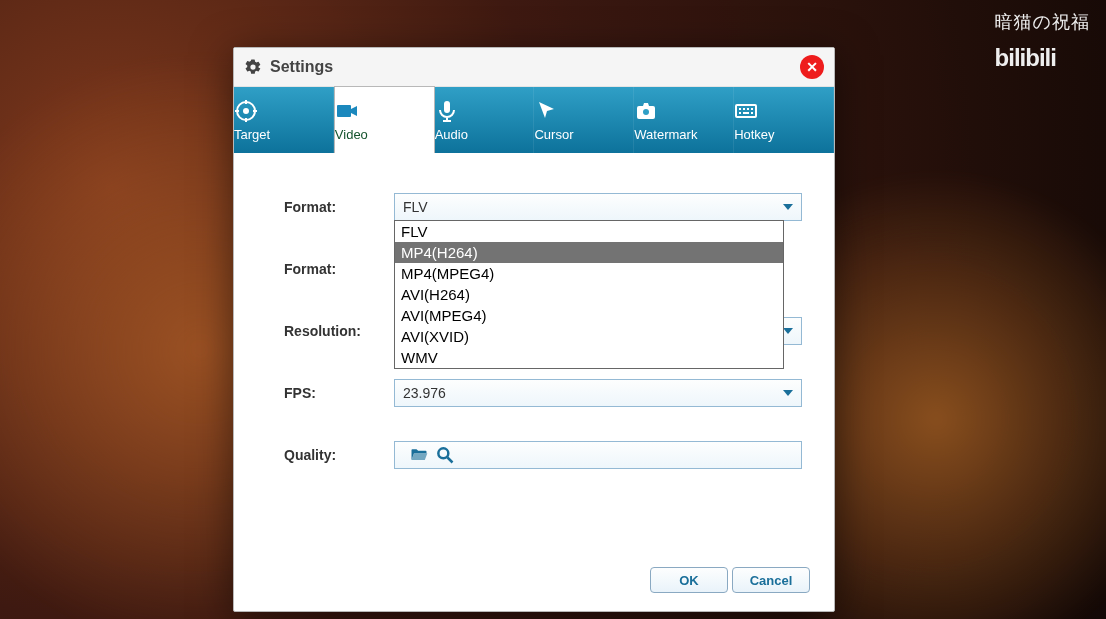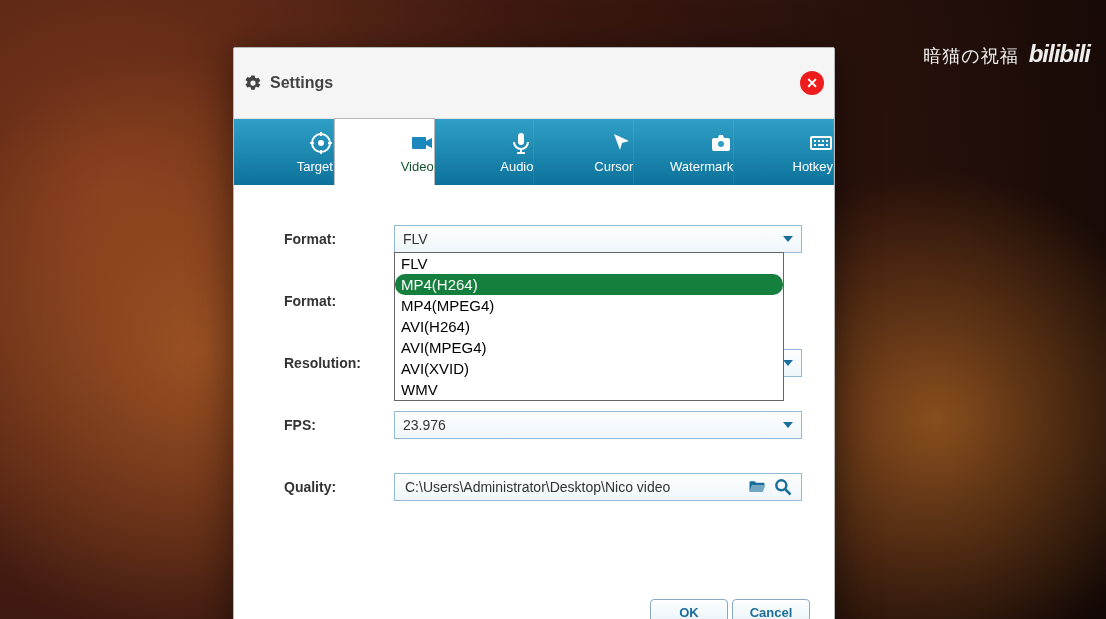--- a/index.html
+++ b/index.html
@@ -51,41 +51,42 @@
   }
   .topright {
     position: absolute;
     top: 10px;
     right: 16px;
     z-index: 1;
     color: #eee;
     display: flex;
     align-items: baseline;
     gap: 10px;
+    flex-direction: column;
   }
   .topright .credit { font-size: 18px; letter-spacing: 1px; }
-  .topright .bili { font-size: 24px; font-weight: bold; font-style: italic; letter-spacing: -1px; margin-top: 30px;}
+  .topright .bili { font-size: 24px; font-weight: bold; letter-spacing: -1px;}
   
   .dialog {
     position: absolute;
     left: 233px;
     top: 47px;
     width: 600px;
     background: #fff;
     border: 1px solid #b8b8b8;
     border-radius: 2px;
     box-shadow: 0 8px 40px rgba(0,0,0,.5);
     z-index: 10;
   }
   .titlebar {
     height: 38px;
     background: #f5f5f5;
     display: flex;
     align-items: center;
-    padding: 16px 10px;
+    padding: 0 10px;
     border-bottom: 1px solid #e4e4e4;
   }
   .titlebar .title {
     font-size: 16px;
     color: #444;
     font-weight: 600;
   }
   .titlebar .gear {
     width: 18px; height: 18px; margin-right: 8px;
     color: #444;
@@ -104,21 +105,21 @@
   }
   .tabs {
     display: flex;
     background: linear-gradient(#2f9fc6, #0d729b);
     height: 66px;
   }
   .tab {
     flex: 1 1 0;
     display: flex;
     flex-direction: column;
-    align-items: flex-end;
+    align-items: flex-start;
     justify-content: center;
     gap: 4px;
     color: #fff;
     font-size: 13px;
     cursor: pointer;
     border-right: 1px solid rgba(255,255,255,.08);
   }
   .tab svg { width: 24px; height: 24px; fill: #fff; }
   .tab.active {
     background: #fff;
@@ -192,23 +193,22 @@
     border: 1px solid #666;
     z-index: 20;
     font-size: 15px;
   }
   .dropdown .opt {
     padding: 1px 6px;
     cursor: pointer;
     line-height: 19px;
   }
   .dropdown .opt.sel {
-    background: #15803d;
+    background: #737373;
     color: #fff;
-    border-radius: 10px;
   }
   .footer {
     display: flex;
     justify-content: flex-end;
     gap: 4px;
     padding: 14px 24px 18px;
   }
   .btn {
     width: 78px;
     height: 26px;
@@ -319,21 +319,20 @@
       <div class="lab">FPS:</div>
       <div class="combo">
         <span class="value">23.976</span>
         <span class="chev"></span>
       </div>
     </div>
 
     <div class="row" style="margin-top:10px;margin-bottom:10px">
       <div class="lab">Quality:</div>
       <div class="pathbox">
-        <input value="C:\Users\Administrator\Desktop\Nico video" style="">
         <span class="ico">
           <svg viewBox="0 0 24 24" fill="currentColor">
               <path d="M3 6a1 1 0 0 1 1-1h5l2 2h9a1 1 0 0 1 1 1v2H6l-3 8z"></path>
               <path d="M3 18l3-8h16l-3 8z" opacity=".6"></path>
             </svg>
         </span>
         <span class="ico">
           <svg viewBox="0 0 24 24" fill="none" stroke="currentColor" stroke-width="3">
               <circle cx="10" cy="10" r="6"></circle>
               <path d="M15 15l6 6"></path>

